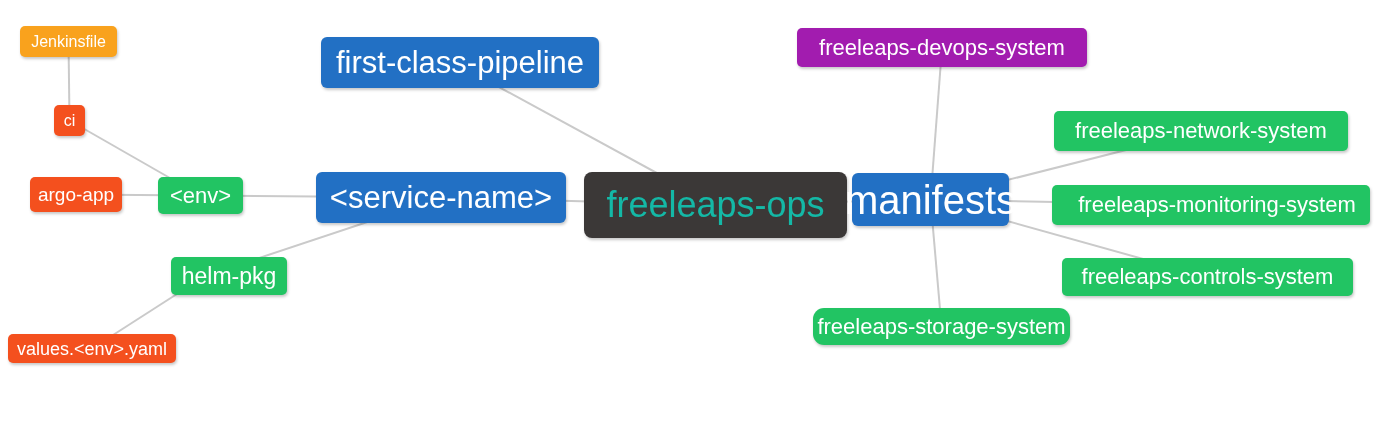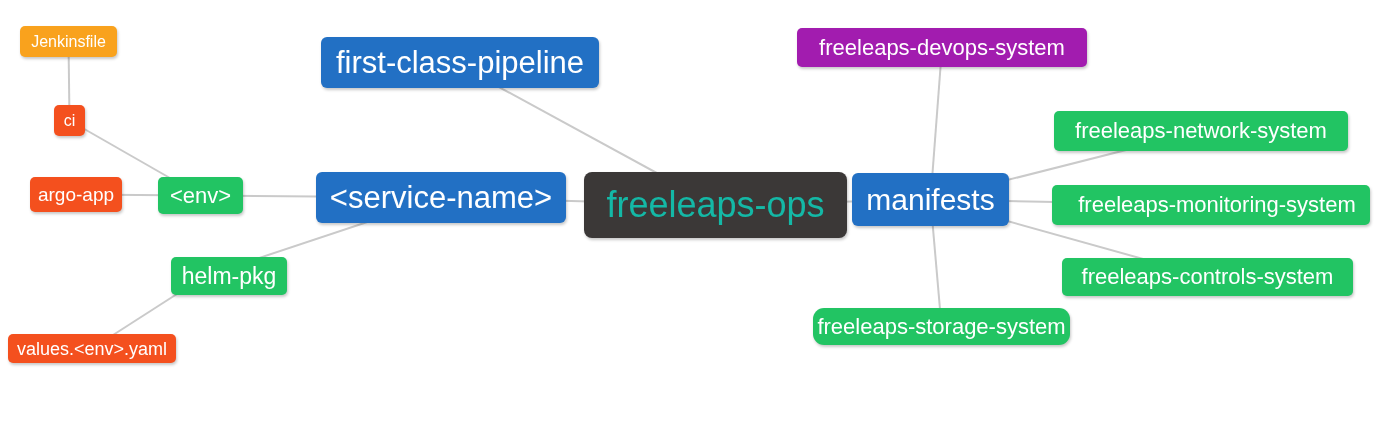--- a/index.html
+++ b/index.html
@@ -80,21 +80,21 @@
     </div>
     <div class="node" style="left: 315px; top: 37px; width: 278px; height: 51px; background: rgb(34, 112, 196); border-radius: 6px; font-size: 31px; color: rgb(255, 255, 255); margin-left: 6px;">
       <span>first-class-pipeline</span>
     </div>
     <div class="node" style="left: 316px; top: 172px; width: 250px; height: 51px; background: rgb(34, 112, 196); border-radius: 6px; font-size: 31px; color: rgb(255, 255, 255);">
       <span>&lt;service-name&gt;</span>
     </div>
     <div class="node" style="left: 584px; top: 172px; width: 263px; height: 66px; background: rgb(59, 56, 55); border-radius: 8px; font-size: 36px; color: #14b8a6;">
       <span>freeleaps-ops</span>
     </div>
-    <div class="node" style="left: 852px; top: 173px; width: 157px; height: 53px; background: rgb(34, 112, 196); border-radius: 6px; font-size: 30px; color: rgb(255, 255, 255);">
+    <div class="node" style="left: 852px; top: 173px; width: 157px; height: 53px; background: rgb(34, 112, 196); border-radius: 6px; font-size: 40px; color: rgb(255, 255, 255);">
       <span>manifests</span>
     </div>
     <div class="node" style="left: 797px; top: 28px; width: 290px; height: 39px; background: #a21caf; border-radius: 5px; font-size: 22px; color: rgb(255, 255, 255);">
       <span>freeleaps-devops-system</span>
     </div>
     <div class="node" style="left: 1054px; top: 111px; width: 294px; height: 40px; background: rgb(34, 196, 99); border-radius: 5px; font-size: 22px; color: rgb(255, 255, 255);">
       <span>freeleaps-network-system</span>
     </div>
     <div class="node" style="left: 1052px; top: 185px; width: 318px; height: 40px; background: rgb(34, 196, 99); border-radius: 5px; font-size: 22px; color: rgb(255, 255, 255); padding-left: 12px;">
       <span>freeleaps-monitoring-system</span>

